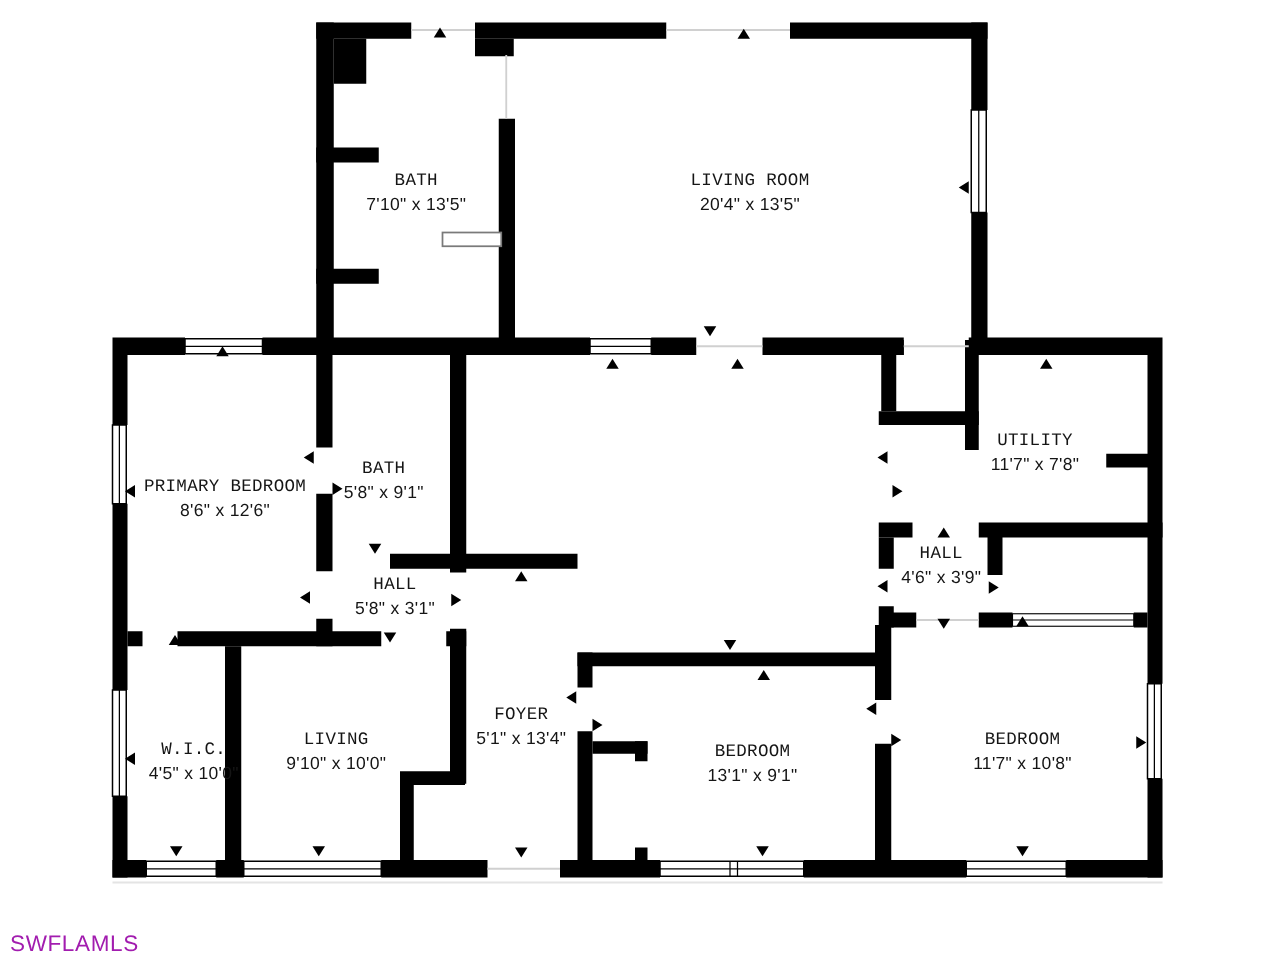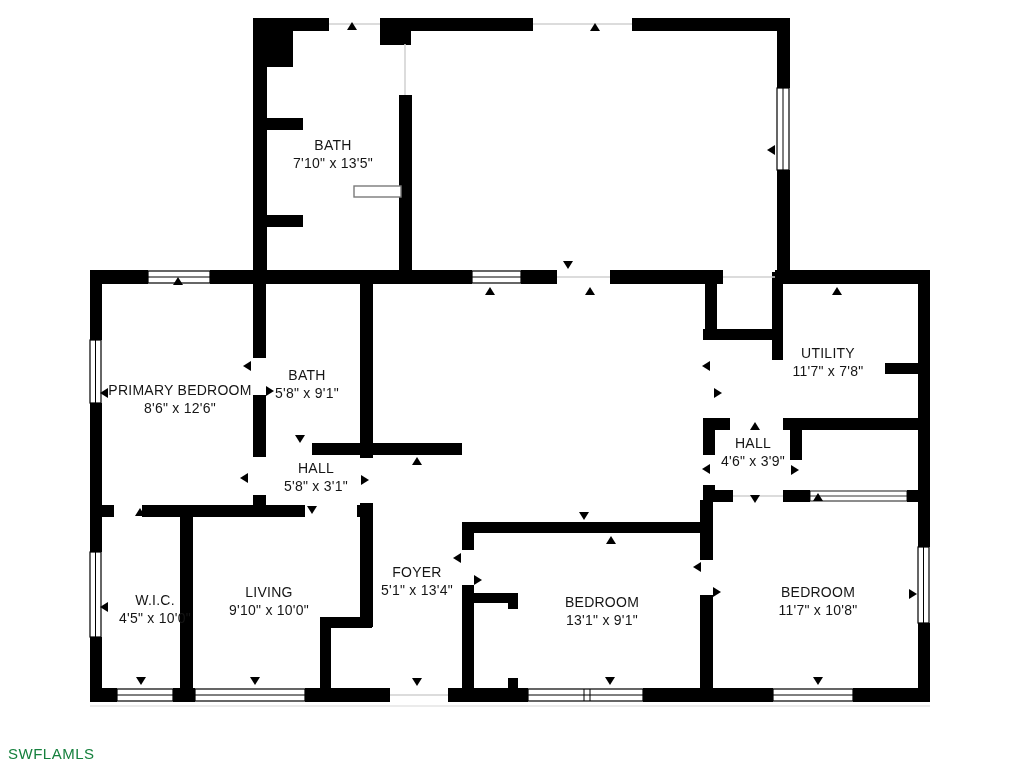--- a/index.html
+++ b/index.html
@@ -7,25 +7,25 @@
   #stage{
     position:relative;width:1024px;height:768px;background:#ffffff;
     overflow:hidden;font-family:"Liberation Sans",sans-serif;
   }
   #plan-svg{position:absolute;left:0;top:0;}
   .room-label{
     position:absolute;transform:translateX(-50%);
     text-align:center;white-space:nowrap;
     color:#151515;font-size:14px;line-height:18px;letter-spacing:.25px;
   }
-  .room-name{font-size:14px;}
+  .room-name{font-size:14px;font-family:Liberation Mono, monospace;}
   .room-dims{font-size:14px;}
   #watermark{
     position:absolute;left:8px;top:745px;
-    color:#15803d;font-size:15px;letter-spacing:.5px;
+    color:#a21caf;font-size:18px;letter-spacing:.5px;
   }
 </style>
 </head>
 <body>
 
 <div id="stage">
 
   <svg id="plan-svg" width="1024" height="768" viewBox="0 0 1024 768">
 
     <g fill="#000000" stroke="none">
@@ -207,20 +207,24 @@
       <polygon points="713,587 713,597 721,592"></polygon>
       <polygon points="474,575 474,585 482,580"></polygon>
       <polygon points="909,589 909,599 917,594"></polygon>
     </g>
   </svg>
 
   <div class="room-label" style="left:333px;top:136px">
     <div class="room-name">BATH</div>
     <div class="room-dims">7'10" x 13'5"</div>
   </div>
+  <div class="room-label" style="left:600px;top:136px">
+    <div class="room-name">LIVING ROOM</div>
+    <div class="room-dims">20'4" x 13'5"</div>
+  </div>
   <div class="room-label" style="left:180px;top:381px">
     <div class="room-name">PRIMARY BEDROOM</div>
     <div class="room-dims">8'6" x 12'6"</div>
   </div>
   <div class="room-label" style="left:307px;top:366px">
     <div class="room-name">BATH</div>
     <div class="room-dims">5'8" x 9'1"</div>
   </div>
   <div class="room-label" style="left:828px;top:344px">
     <div class="room-name">UTILITY</div>

